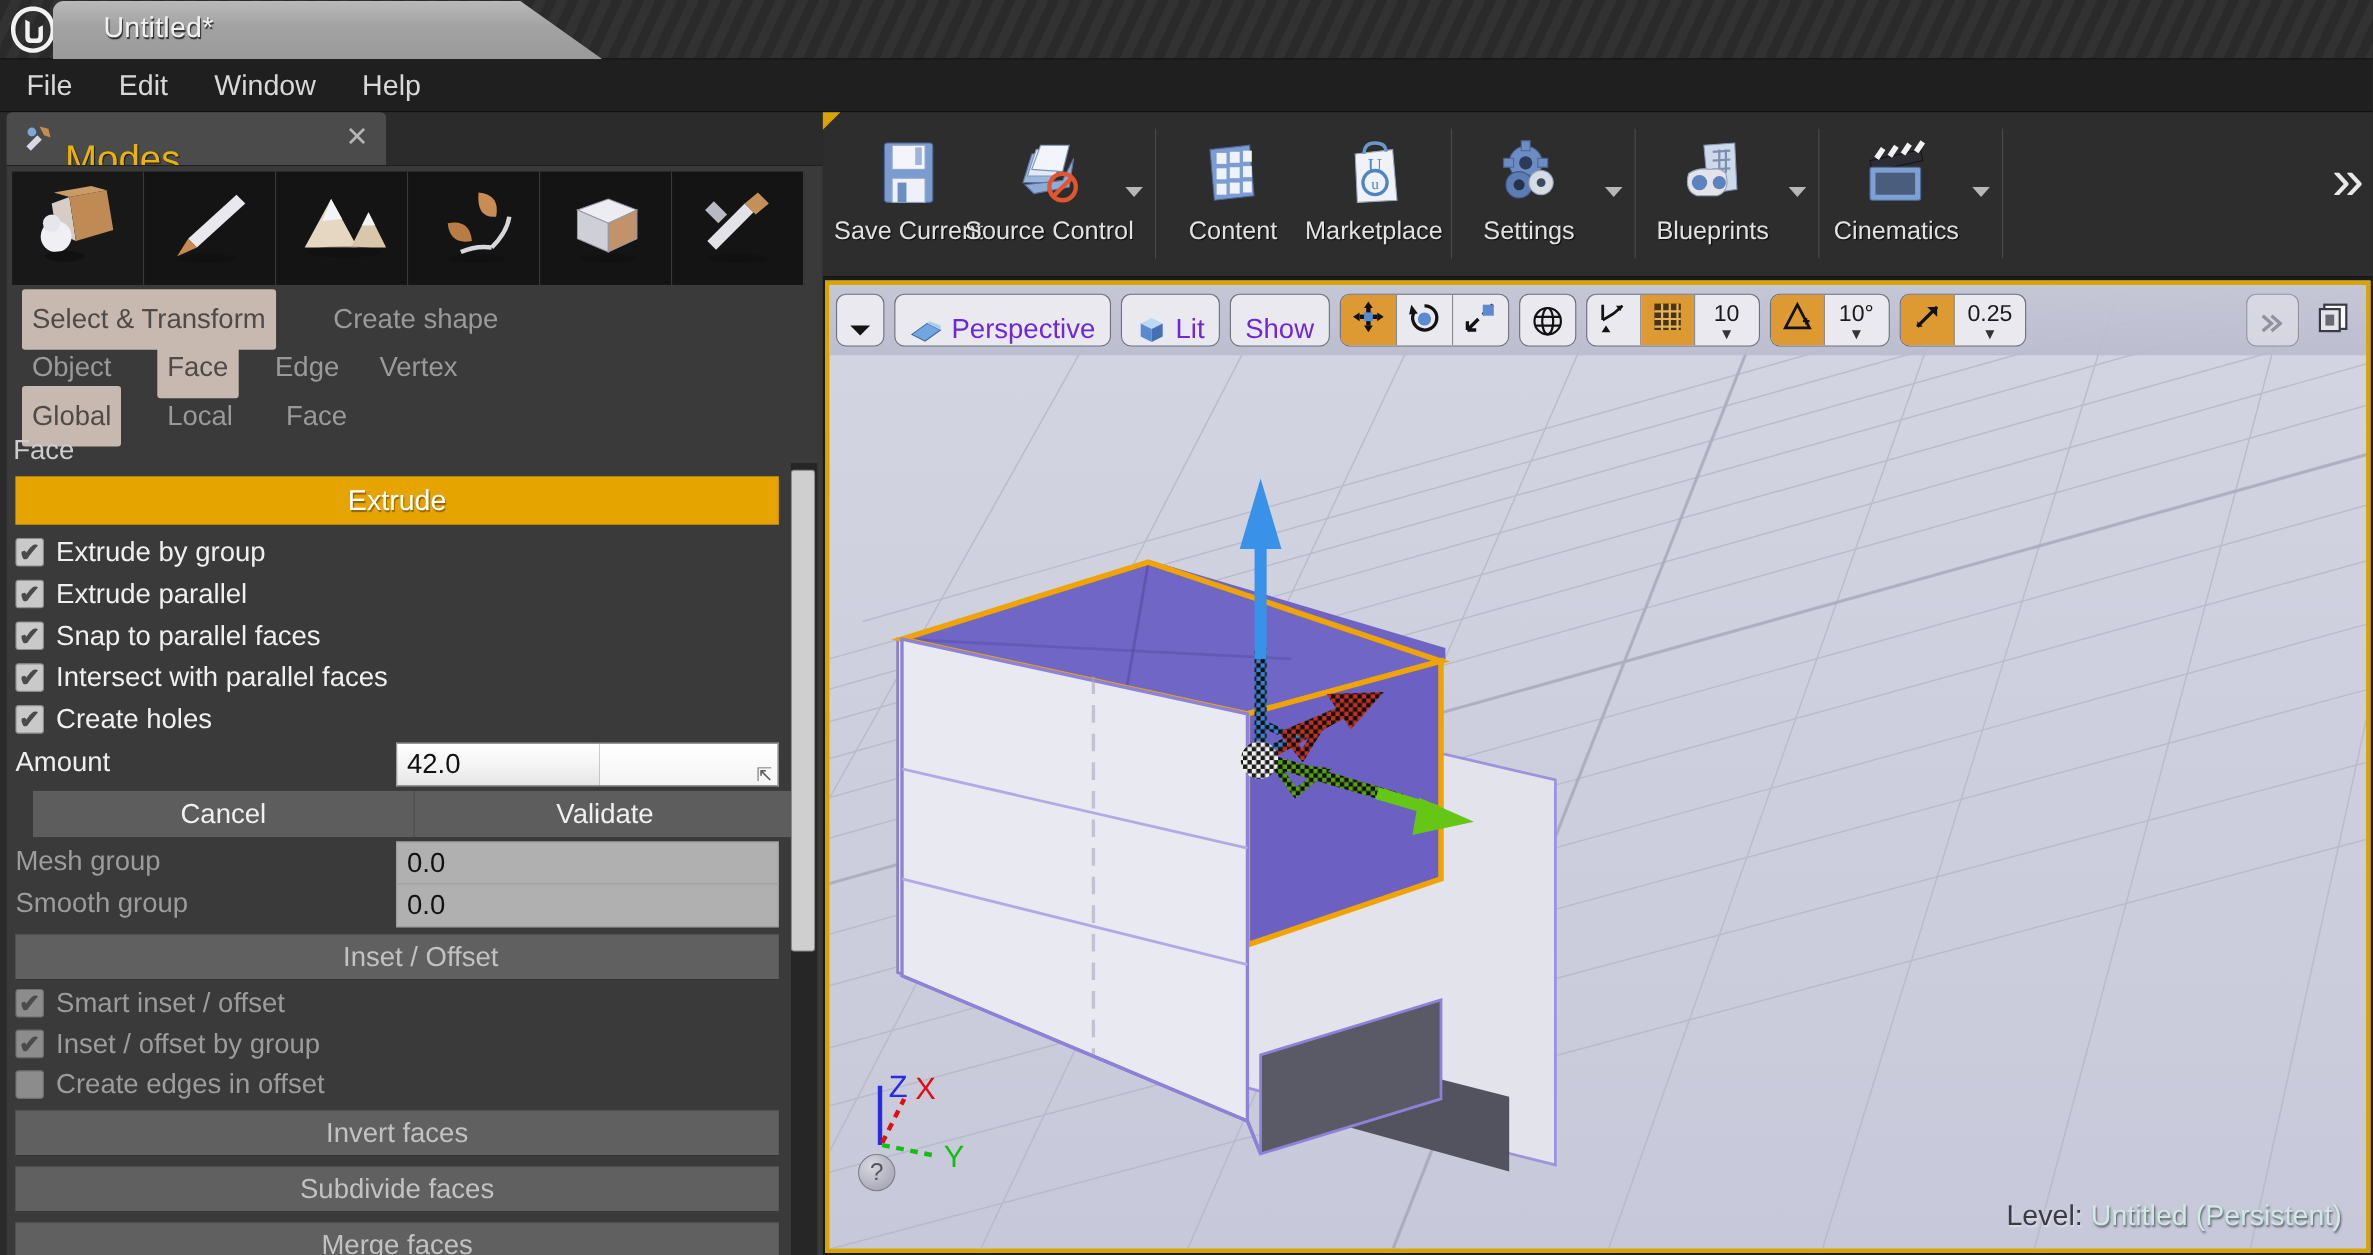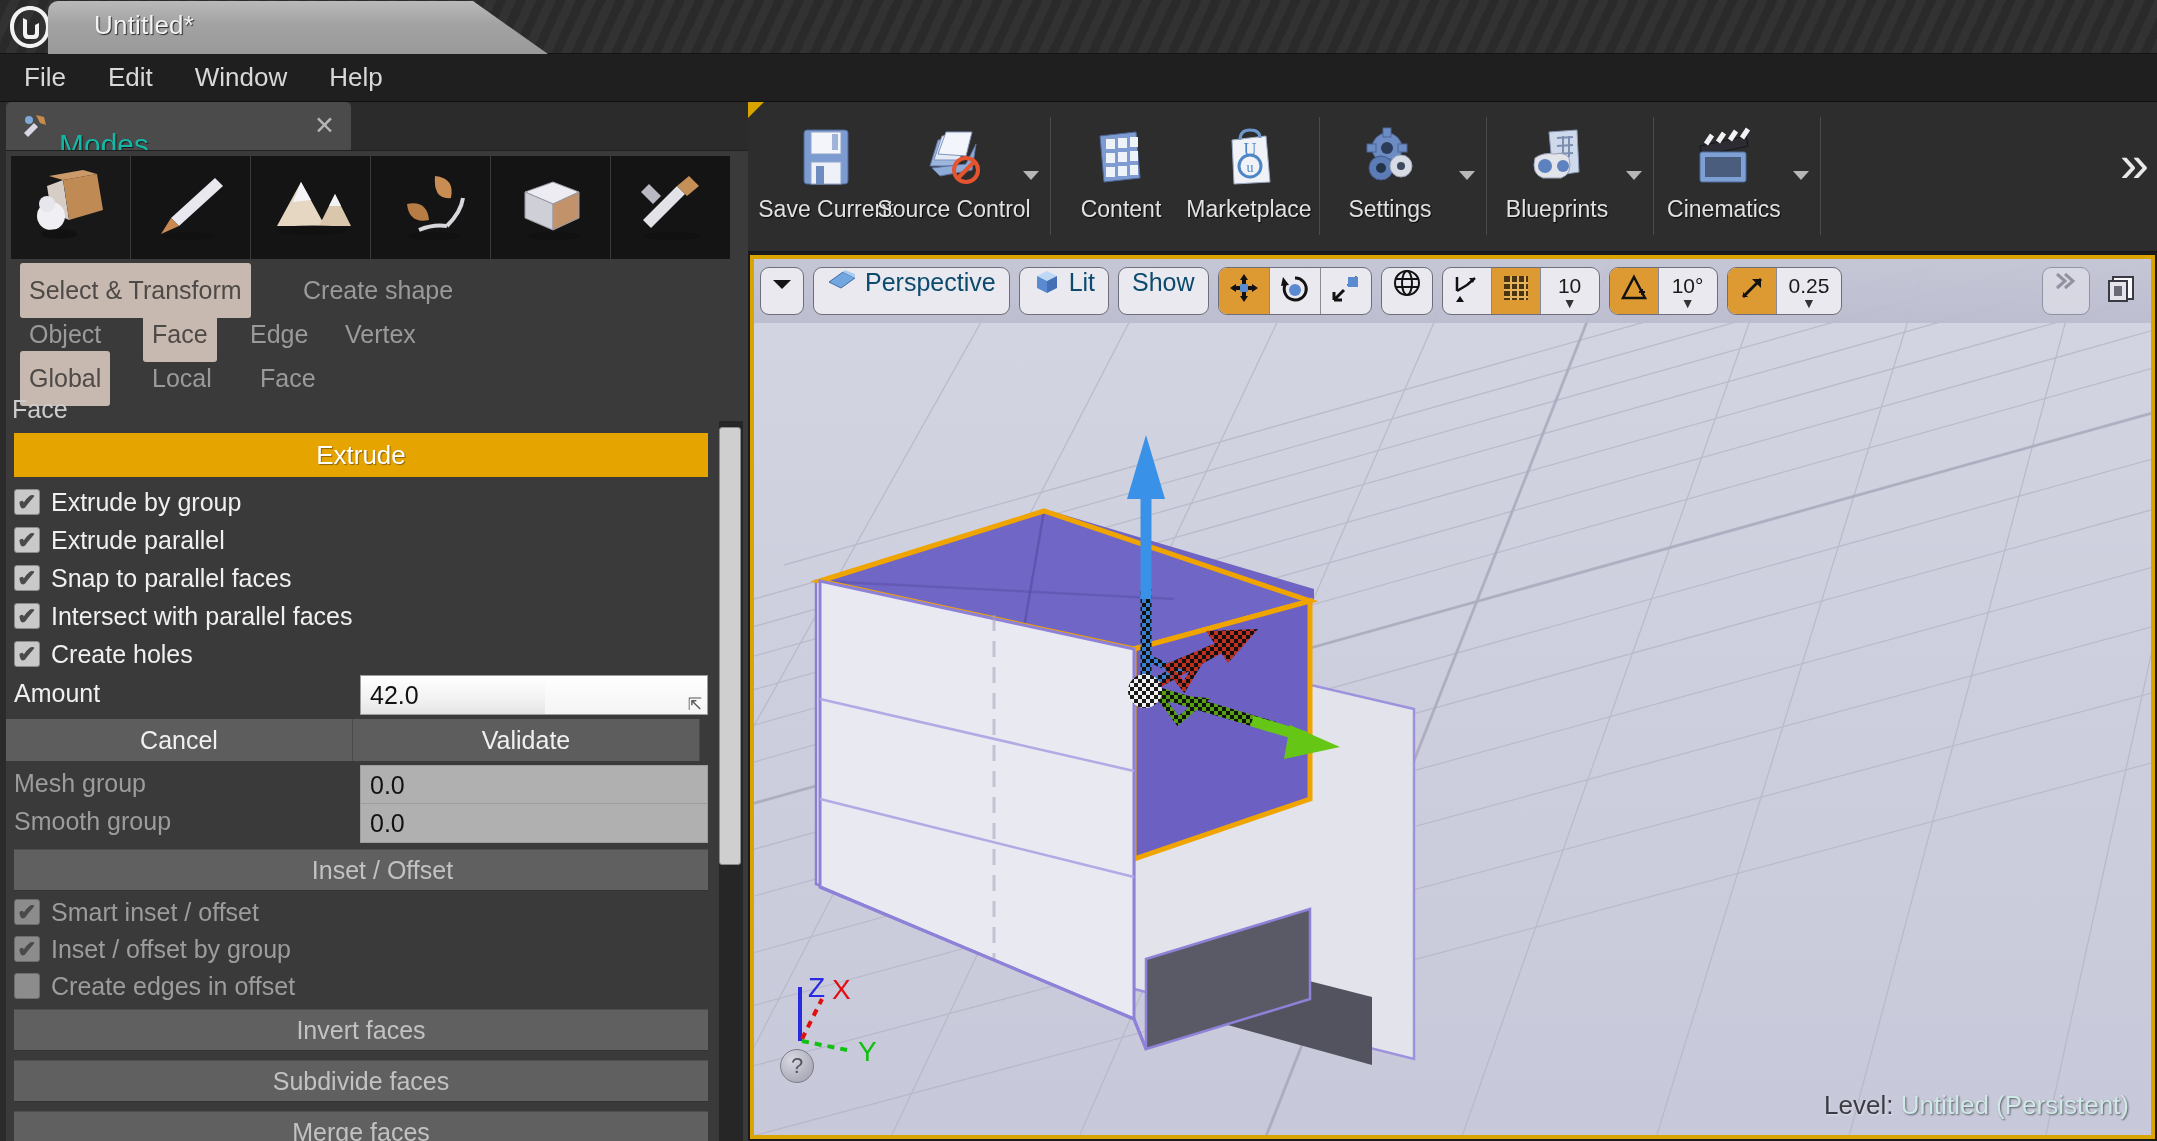--- a/index.html
+++ b/index.html
@@ -53,21 +53,21 @@
     background: #2b2b2b;
   }
   .modes-tab {
     position: absolute; left: 6px; top: 0; width: 345px; height: 48px;
     background: #4b4b4b;
     border-radius: 5px 5px 0 0;
     display: flex; align-items: center;
   }
   .modes-tab-icon { margin-left: 14px; width: 30px; height: 30px; }
   .modes-tab-label {
-    font-size: 30px; color: #14b8a6; margin-left: 9px;
+    font-size: 35px; color: #eab308; margin-left: 9px;
     text-shadow: 1px 1px 1px rgba(0,0,0,.7);
     margin-top: 37px;
   }
   .modes-tab-close {
     position: absolute; right: 16px; top: 11px;
     font-size: 25px; color: #b6b6b6; line-height: 24px;
   }
   .modes-body {
     position: absolute; left: 6px; top: 48px; width: 742px; height: 991px;
     background: #3a3a3a;
@@ -148,21 +148,21 @@
     position: absolute; left: 531px; top: 0; width: 163px; height: 40px;
     background: linear-gradient(to bottom,#ffffff 0%,#f4f4f4 100%);
     border: 1px solid #9d9d9d; border-left: none;
   }
   .field-input.grey { background: #b0b0b0; }
   .spin {
     position: absolute; right: 5px; bottom: 2px;
     font-size: 17px; color: #5a5a5a; line-height: 15px;
   }
 
-  .btn-pair { position: absolute; left: 0; width: 694px; height: 42px; display: flex; }
+  .btn-pair { position: absolute; left: 24px; width: 694px; height: 42px; display: flex; }
   .flat-btn {
     flex: 1; display: flex; align-items: center; justify-content: center;
     font-size: 25px; color: #f0f0f0;
     background: #5d5d5d; border-right: 1px solid #4a4a4a;
   }
   .wide-btn {
     position: absolute; left: 8px; width: 694px; height: 42px;
     background: #606060; border-top: 1px solid #4e4e4e; border-bottom: 1px solid #333;
     display: flex; align-items: center; justify-content: center;
     font-size: 25px; color: #c2c2c2;
@@ -216,22 +216,22 @@
   .vp-grid { position: absolute; inset: 0; }
 
   .vp-toolbar {
     position: absolute; left: 0; top: 0; width: 100%; height: 64px;
     background: linear-gradient(to bottom, rgba(196,198,214,.95), rgba(186,188,206,.9));
     display: flex; align-items: center; padding-left: 6px;
   }
   .vp-btn {
     height: 48px; background: #e9e9ef;
     border: 1px solid #6e6e7a; border-radius: 9px;
-    display: flex; align-items: flex-start; justify-content: center;
-    font-size: 25px; color: #0c4a6e; padding: 0 13px; margin-right: 9px;
+    display: flex; align-items: flex-end; justify-content: center;
+    font-size: 25px; color: #6d28d9; padding: 0 13px; margin-right: 9px;
     white-space: nowrap;
   }
   .vp-btn.icononly { padding: 0 10px; }
   .vp-seg {
     height: 48px; border: 1px solid #6e6e7a; border-radius: 9px;
     display: flex; align-items: stretch; margin-right: 9px; overflow: hidden;
     background: #e9e9ef;
   }
   .vp-seg > div {
     display: flex; align-items: center; justify-content: center;

